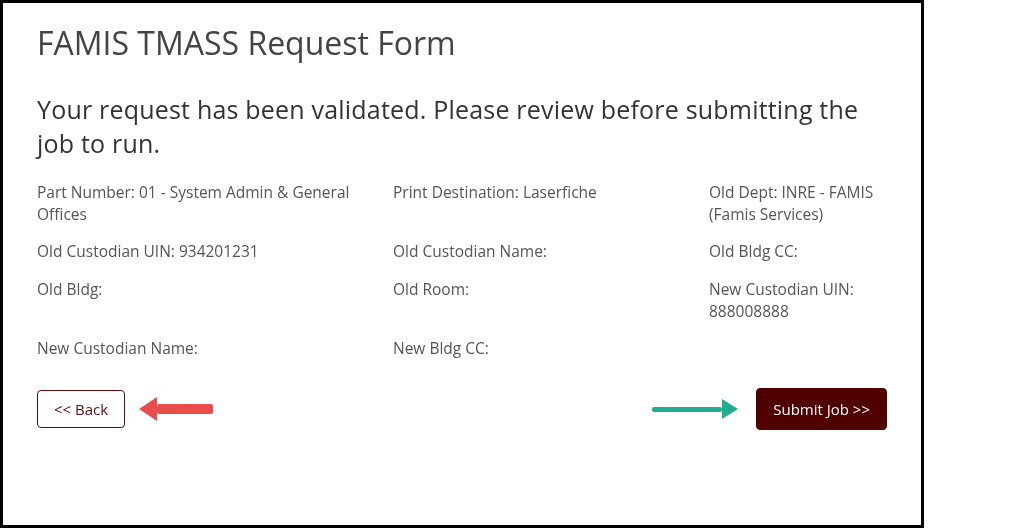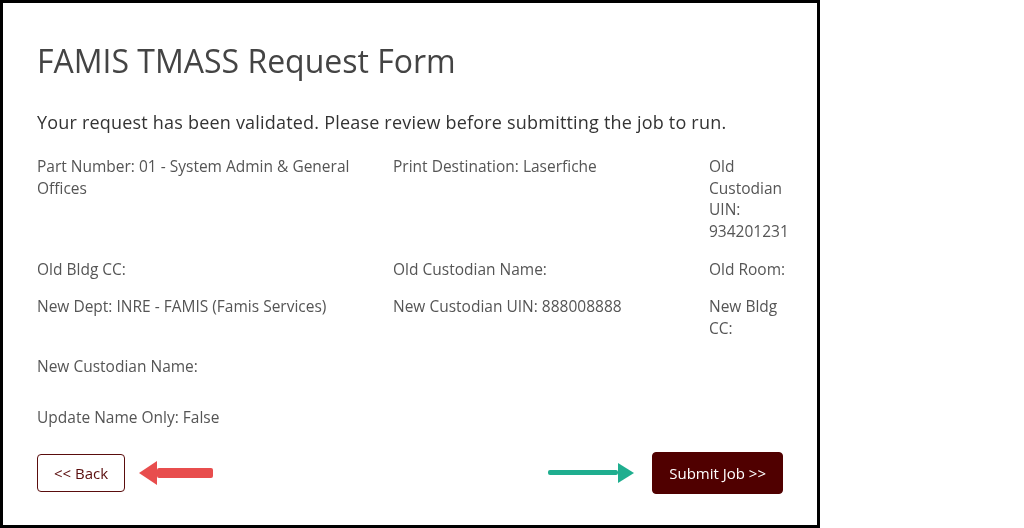--- a/index.html
+++ b/index.html
@@ -8,33 +8,33 @@
       padding: 0;
     }
     body {
       font-family: "Segoe UI", "Open Sans", Arial, sans-serif;
       background: #fff;
       width: 1024px;
       height: 528px;
     }
     .frame {
       border: 3px solid #000;
-      width: 820px;
+      width: 924px;
       height: 528px;
-      padding: 36px 34px;
+      padding: 18px 34px;
       position: relative;
     }
     .title {
       font-size: 32px;
       color: #444;
       font-weight: 400;
       margin-bottom: 28px;
     }
     .subtitle {
-      font-size: 18px;
+      font-size: 25px;
       color: #333;
       font-weight: 400;
       margin-bottom: 22px;
       letter-spacing: 0.2px;
     }
     .grid {
       display: grid;
       grid-template-columns: 340px 300px 1fr;
       column-gap: 10px;
       row-gap: 26px;
@@ -123,34 +123,34 @@
 <body>
 
 <div class="frame">
   <h1 class="title">FAMIS TMASS Request Form</h1>
   <div class="subtitle">Your request has been validated. Please review before submitting the job to run.</div>
 
   <div class="grid">
     <div class="cell">Part Number: 01 - System Admin &amp; General Offices</div>
     <div class="cell">Print Destination: Laserfiche</div>
 
+    <div class="cell">Old Dept: INRE - FAMIS (Famis Services)</div>
     <div class="cell">Old Custodian UIN: 934201231</div>
+    <div class="cell">Old Custodian Name:</div>
+
     <div class="cell">Old Bldg CC:</div>
-
-    <div class="cell">Old Custodian Name:</div>
+    <div class="cell">Old Bldg:</div>
     <div class="cell">Old Room:</div>
 
-    <div class="cell">New Dept: INRE - FAMIS (Famis Services)</div>
     <div class="cell">New Custodian UIN: 888008888</div>
+    <div class="cell">New Custodian Name:</div>
+
     <div class="cell">New Bldg CC:</div>
-
-    <div class="cell">New Custodian Name:</div>
   </div>
 
-  <div class="update-row">Update Name Only: False</div>
 
   <div class="footer">
     <div class="footer-left">
       <button class="btn-back">&lt;&lt; Back</button>
       <span class="arrow-red">
         <span class="head"></span>
           <span class="shaft"></span>
       </span>
     </div>
     <div class="footer-right">

